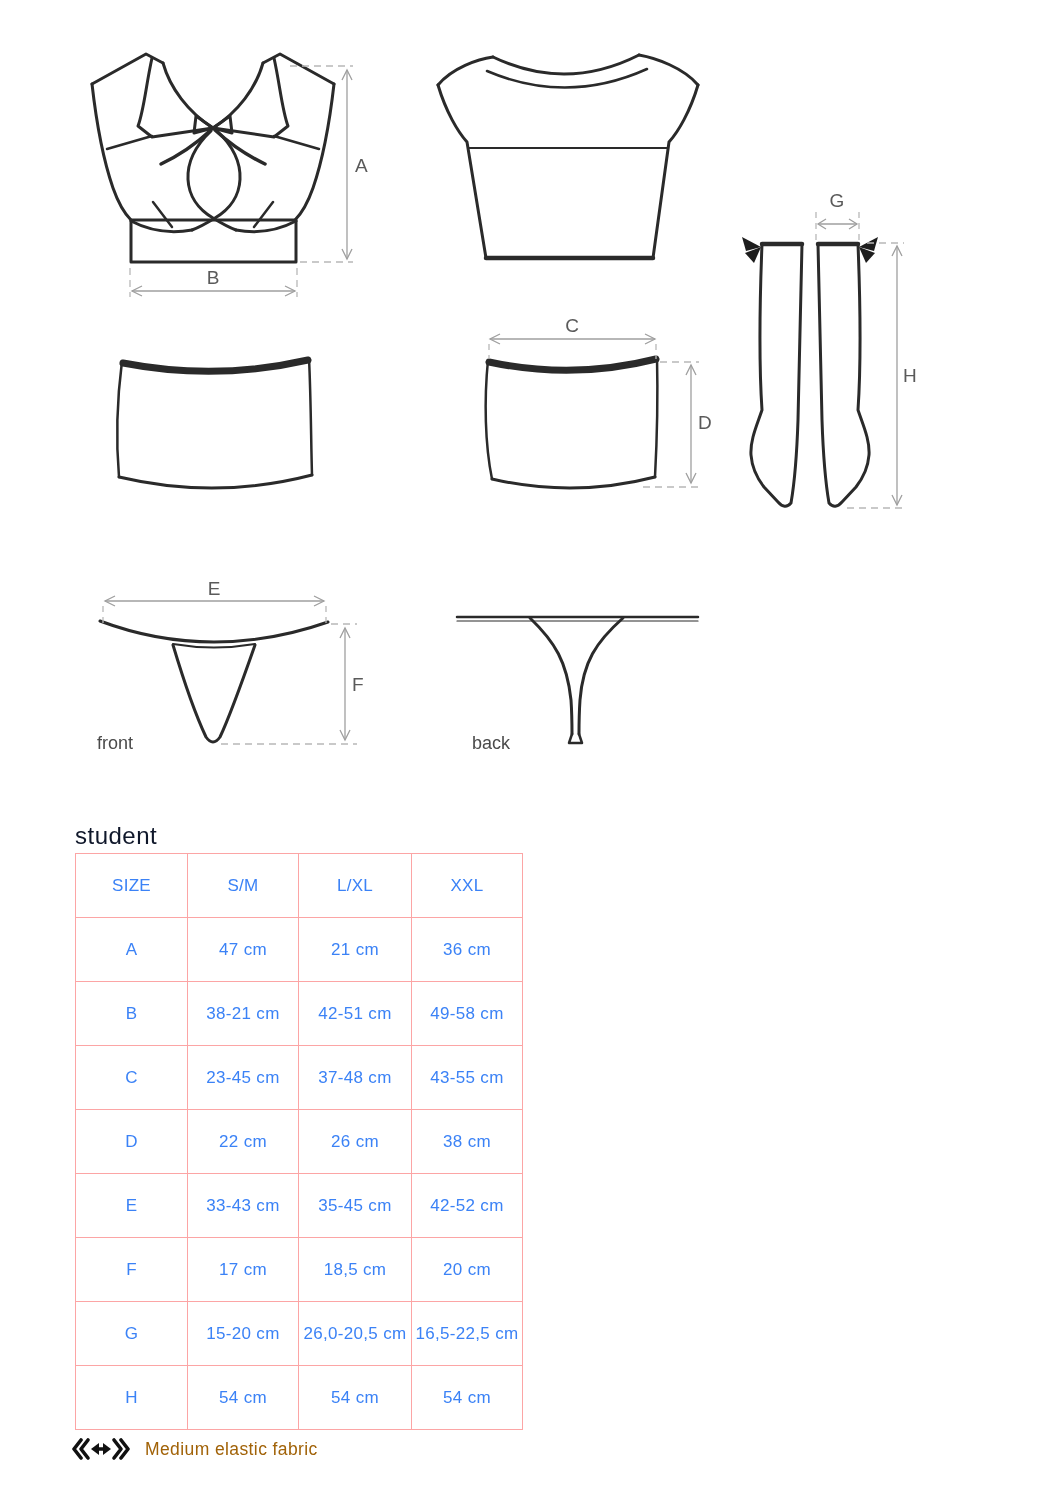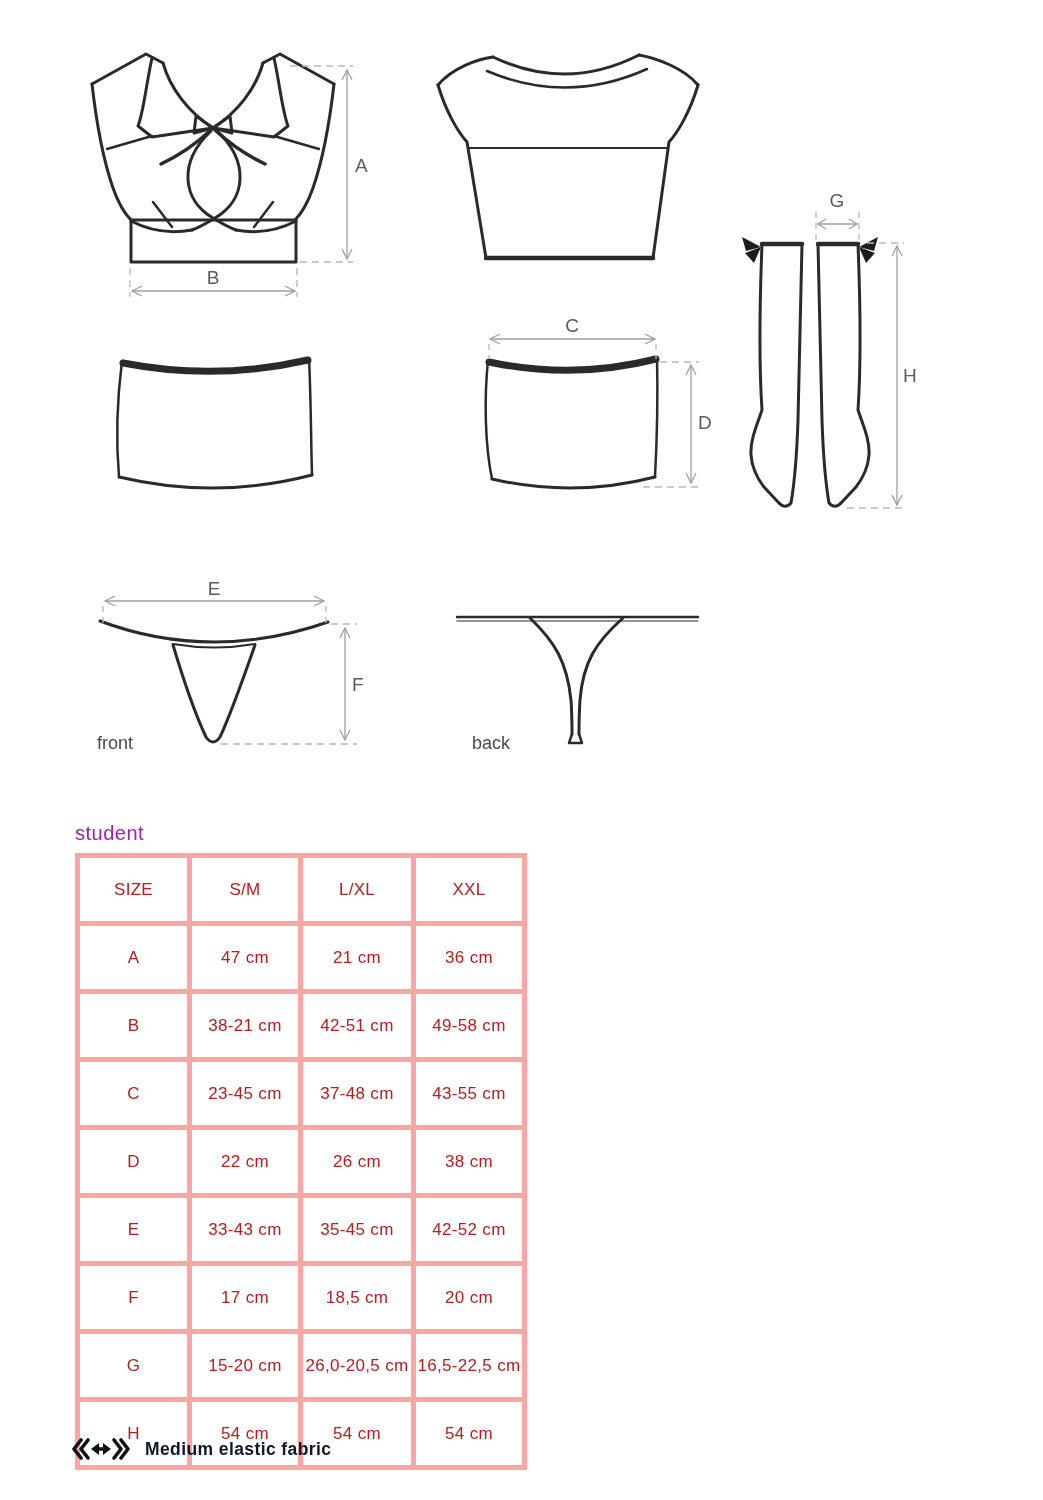--- a/index.html
+++ b/index.html
@@ -7,40 +7,40 @@
     position:relative;
     width:1043px;height:1500px;
     background:#ffffff;
     font-family:"Liberation Sans", sans-serif;
     overflow:hidden;
   }
   #diagram-svg{position:absolute;left:0;top:0;}
 
   .table-title{
     position:absolute;left:75px;top:822px;
-    font-size:20px;color:#a21caf;letter-spacing:0.5px;
+    font-size:24px;color:#0f172a;letter-spacing:0.5px;
   }
   .size-table{
     position:absolute;left:75px;top:853px;
     border-collapse:collapse;table-layout:fixed;
     width:447px;
   }
   .size-table th,.size-table td{
-    border:5px solid #fca5a5;
+    border:1px solid #fca5a5;
     height:63px;
     text-align:center;vertical-align:middle;
-    font-size:17px;font-weight:400;color:#b91c1c;
+    font-size:17px;font-weight:400;color:#3b82f6;
     padding:0;letter-spacing:0.3px;
     overflow:hidden;white-space:nowrap;
   }
   .footer{
     position:absolute;left:72px;top:1437px;
     display:flex;align-items:center;gap:15px;
   }
-  .footer-text{font-size:17.5px;color:#0f172a;letter-spacing:0.4px;font-weight:bold;}
+  .footer-text{font-size:17.5px;color:#a16207;letter-spacing:0.4px;}
   svg text{font-family:"Liberation Sans", sans-serif;}
 </style>
 </head>
 <body>
 
 <div id="canvas">
 
   <svg id="diagram-svg" width="1043" height="1500" viewBox="0 0 1043 1500">
 
     <g stroke="#2a2a2a" stroke-width="3" fill="none" stroke-linecap="round" stroke-linejoin="round">

